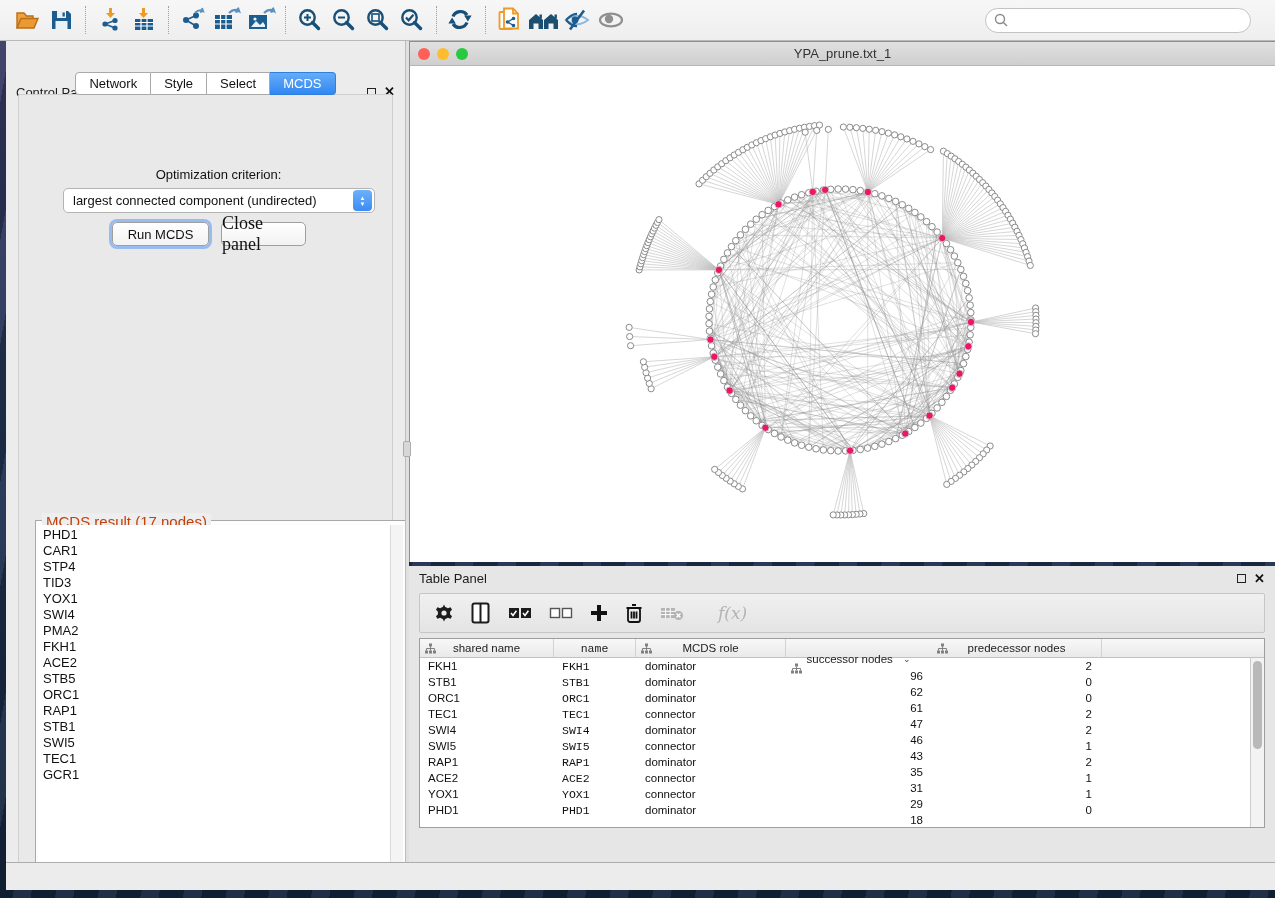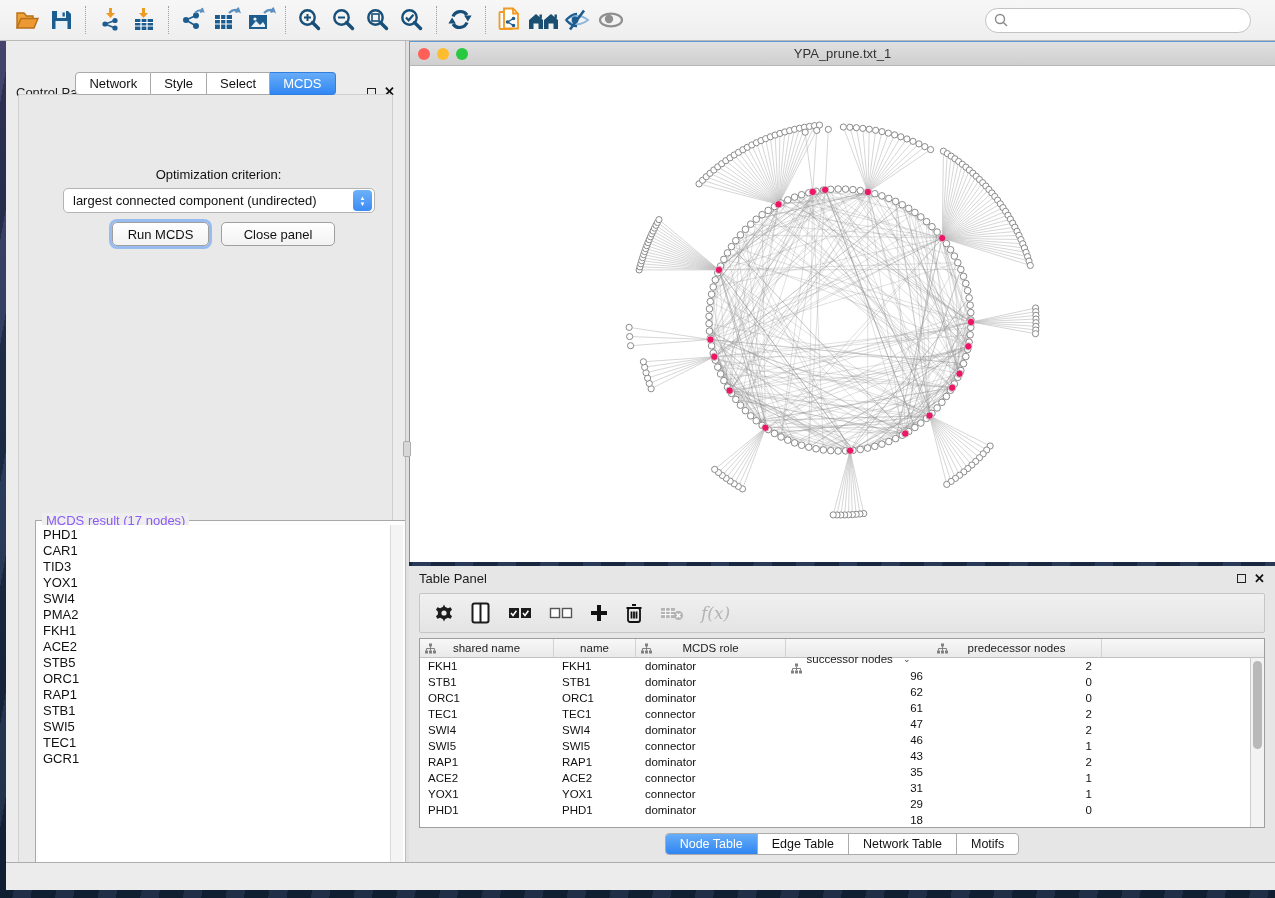--- a/index.html
+++ b/index.html
@@ -45,25 +45,25 @@
   #opt-label{ position:absolute; left:0; top:72px; width:399px; text-align:center; font-size:13px; color:#111;}
   #criterion{ position:absolute; left:44px; top:93px; width:312px; height:25px; background:#fff;
     border:1px solid #b3b3b3; border-radius:5px; display:flex; align-items:center; font-size:13px; color:#111;
     padding-left:9px;}
   #criterion .stepper{ margin-left:auto; width:19px; height:21px; margin-right:2px; border-radius:4px;
     background:linear-gradient(#6db1f9,#3a8bf4); color:#fff; display:flex; flex-direction:column;
     align-items:center; justify-content:center; font-size:6px; line-height:6px;}
   #run-btn{ position:absolute; left:93px; top:127px; width:97px; height:24px; background:linear-gradient(#ffffff,#f2f2f2);
     border:1px solid #9f9f9f; border-radius:5px; font-size:13px; color:#111; display:flex; align-items:center;
     justify-content:center; box-shadow:0 0 0 3px rgba(88,152,246,.55);}
-  #closep-btn{ position:absolute; left:202px; top:127px; width:114px; height:24px; background:linear-gradient(#ffffff,#f2f2f2);
-    border:1px solid #9f9f9f; border-radius:5px; font-size:13px; color:#111; display:flex; align-items:center; justify-content:center;}
+  #closep-btn{ position:absolute; left:202px; top:127px; width:85px; height:24px; background:linear-gradient(#ffffff,#f2f2f2);
+    border:1px solid #9f9f9f; border-radius:5px; font-size:18px; color:#111; display:flex; align-items:center; justify-content:center;font-family:Liberation Serif, serif;}
   #result-box{ position:absolute; left:16px; top:425px; width:371px; height:370px; border:1px solid #a8a8a8;
     background:#fdfdfd;}
-  #result-legend{ position:absolute; left:6px; top:-8px; background:#eeeeee; padding:0 4px; font-size:13px; color:#8b5cf6;}
+  #result-legend{ position:absolute; left:6px; top:-8px; background:#eeeeee; padding:0 4px; font-size:15px; color:#c2410c;}
   #result-list{ position:absolute; left:2px; top:4px; right:16px; bottom:2px; background:#fff; overflow:hidden; padding:2px 0 0 5px;}
   .mcds-item{ font-size:13px; color:#111; line-height:16px;}
   #result-scroll{ position:absolute; right:2px; top:4px; width:13px; bottom:2px; background:#f4f4f4; border-left:1px solid #dcdcdc;}
   
   #vsplit{ left:405px; top:41px; width:4px; height:821px; background:#e0e0e0; border-left:1px solid #bdbdbd; z-index:3;}
   .grip{ position:absolute; background:#d7d7d7; border:1px solid #ababab; border-radius:2px;}
   
   #net-window{ left:409px; top:41px; width:866px; height:521px; background:#fff;
     border-top:1px solid #5b9bd5; border-left:1px solid #5b9bd5; z-index:2;}
   #net-titlebar{ height:24px; background:linear-gradient(#e0e0e0,#cfcfcf); border-bottom:1px solid #b5b5b5;
@@ -71,28 +71,28 @@
   .tl{ width:12px; height:12px; border-radius:50%; margin-right:7px;}
   #net-title{ position:absolute; left:0; right:0; text-align:center; font-size:13px; color:#333;}
   #net-canvas{ position:relative; width:864px; height:494px; background:#fff; overflow:hidden;}
   
   #table-panel{ left:409px; top:566px; width:866px; height:296px; background:#e6e6e6; z-index:2;}
   #tp-header{ height:25px; display:flex; align-items:center; padding:0 10px;}
   #tp-title{ font-size:13px; color:#1c1c1c;}
   #tp-toolbar{ position:absolute; left:10px; top:27px; width:846px; height:40px; background:linear-gradient(#f0f0f0,#e4e4e4);
     border:1px solid #c6c6c6; border-radius:2px; display:flex; align-items:center; gap:17px; padding:0 14px;}
   .tt-ic{ display:flex; align-items:center; justify-content:center; height:26px;}
-  #fx-ic{ font-family:"DejaVu Serif", serif; font-style:italic; font-size:17px; color:#b3b3b3;}
+  #fx-ic{ font-family:"DejaVu Serif", serif; font-style:italic; font-size:17px; color:#b3b3b3;margin-left:17px;}
   #grid{ position:absolute; left:10px; top:72px; width:846px; height:190px; background:#fff; border:1px solid #9e9e9e;}
   #ghead{ display:flex; height:19px; background:linear-gradient(#f8f8f8,#e9e9e9); border-bottom:1px solid #c2c2c2;text-align:right;}
   .hcell{ position:relative; border-right:1px solid #d2d2d2; display:flex; align-items:center; justify-content:center;
     font-size:11.5px; color:#222; gap:4px;}
   .hcell .treeic{ position:absolute; left:5px; top:4px;}
   .sortch{ font-size:9px; color:#444; margin-left:6px;}
-  .c0{width:134px;} .c1{width:82px;} .c2{width:150px;} .c3{width:146px;margin-top:20px;} .c4{width:170px;} .cf{flex:1; border-right:none;}
+  .c0{width:134px;} .c1{width:82px;font-family:Liberation Mono, monospace;} .c2{width:150px;} .c3{width:146px;margin-top:20px;} .c4{width:170px;} .cf{flex:1; border-right:none;}
   .trow{ display:flex; height:16px; align-items:center;}
   .trow .cell{ font-size:11.5px; color:#111; overflow:hidden; white-space:nowrap;}
   .trow .cell.c0, .trow .cell.c1{ padding-left:8px;}
   .trow .cell.c2{ padding-left:9px;}
   .trow .cell.c3{ text-align:right; padding-right:9px;}
   .trow .cell.c4{ text-align:right; padding-right:10px;}
   #gscroll{ position:absolute; right:0; top:19px; width:14px; bottom:0; background:#f3f3f3; border-left:1px solid #cccccc;}
   #gthumb{ position:absolute; left:2px; top:3px; width:9px; height:88px; background:#b9b9b9; border-radius:5px;}
   #tp-tabs{ position:absolute; left:0; top:267px; width:866px; display:flex; justify-content:center;}
   .seg{ display:inline-flex; border:1px solid #ababab; border-radius:4px; background:#fff; overflow:hidden; height:22px;}
@@ -263,20 +263,21 @@
           <span>▼</span>
         </span>
     </div>
     <div id="run-btn">Run MCDS</div>
     <div id="closep-btn">Close panel</div>
     <div id="result-box">
       <span id="result-legend">MCDS result (17 nodes)</span>
       <div id="result-list">
           <div class="mcds-item">PHD1</div>
           <div class="mcds-item">CAR1</div>
+          <div class="mcds-item">STP4</div>
           <div class="mcds-item">TID3</div>
           <div class="mcds-item">YOX1</div>
           <div class="mcds-item">SWI4</div>
           <div class="mcds-item">PMA2</div>
           <div class="mcds-item">FKH1</div>
           <div class="mcds-item">ACE2</div>
           <div class="mcds-item">STB5</div>
           <div class="mcds-item">ORC1</div>
           <div class="mcds-item">RAP1</div>
           <div class="mcds-item">STB1</div>
@@ -1251,28 +1252,20 @@
           <div class="cell c2">dominator</div>
           <div class="cell c3">18</div>
           <div class="cell c4">0</div>
           <div class="cell cf"></div>
         </div>
       </div>
     <div id="gscroll">
         <div id="gthumb"></div>
       </div>
   </div>
-  <div id="tp-tabs">
-    <span class="seg">
-      <span class="seg-tab active">Node Table</span>
-      <span class="seg-tab">Edge Table</span>
-      <span class="seg-tab">Network Table</span>
-      <span class="seg-tab">Motifs</span>
-    </span>
-  </div>
 </div>
 
 <div id="statusbar" class="abs"></div>
 <div id="tasks-btn" class="abs mini-btn">
   <svg width="15" height="13">
       <rect x="0" y="1" width="2.6" height="2.6" fill="#222"></rect>
       <rect x="4.5" y="1" width="10" height="2.6" fill="#222"></rect>
       <rect x="0" y="5.2" width="2.6" height="2.6" fill="#222"></rect>
       <rect x="4.5" y="5.2" width="10" height="2.6" fill="#222"></rect>
       <rect x="0" y="9.4" width="2.6" height="2.6" fill="#222"></rect>

